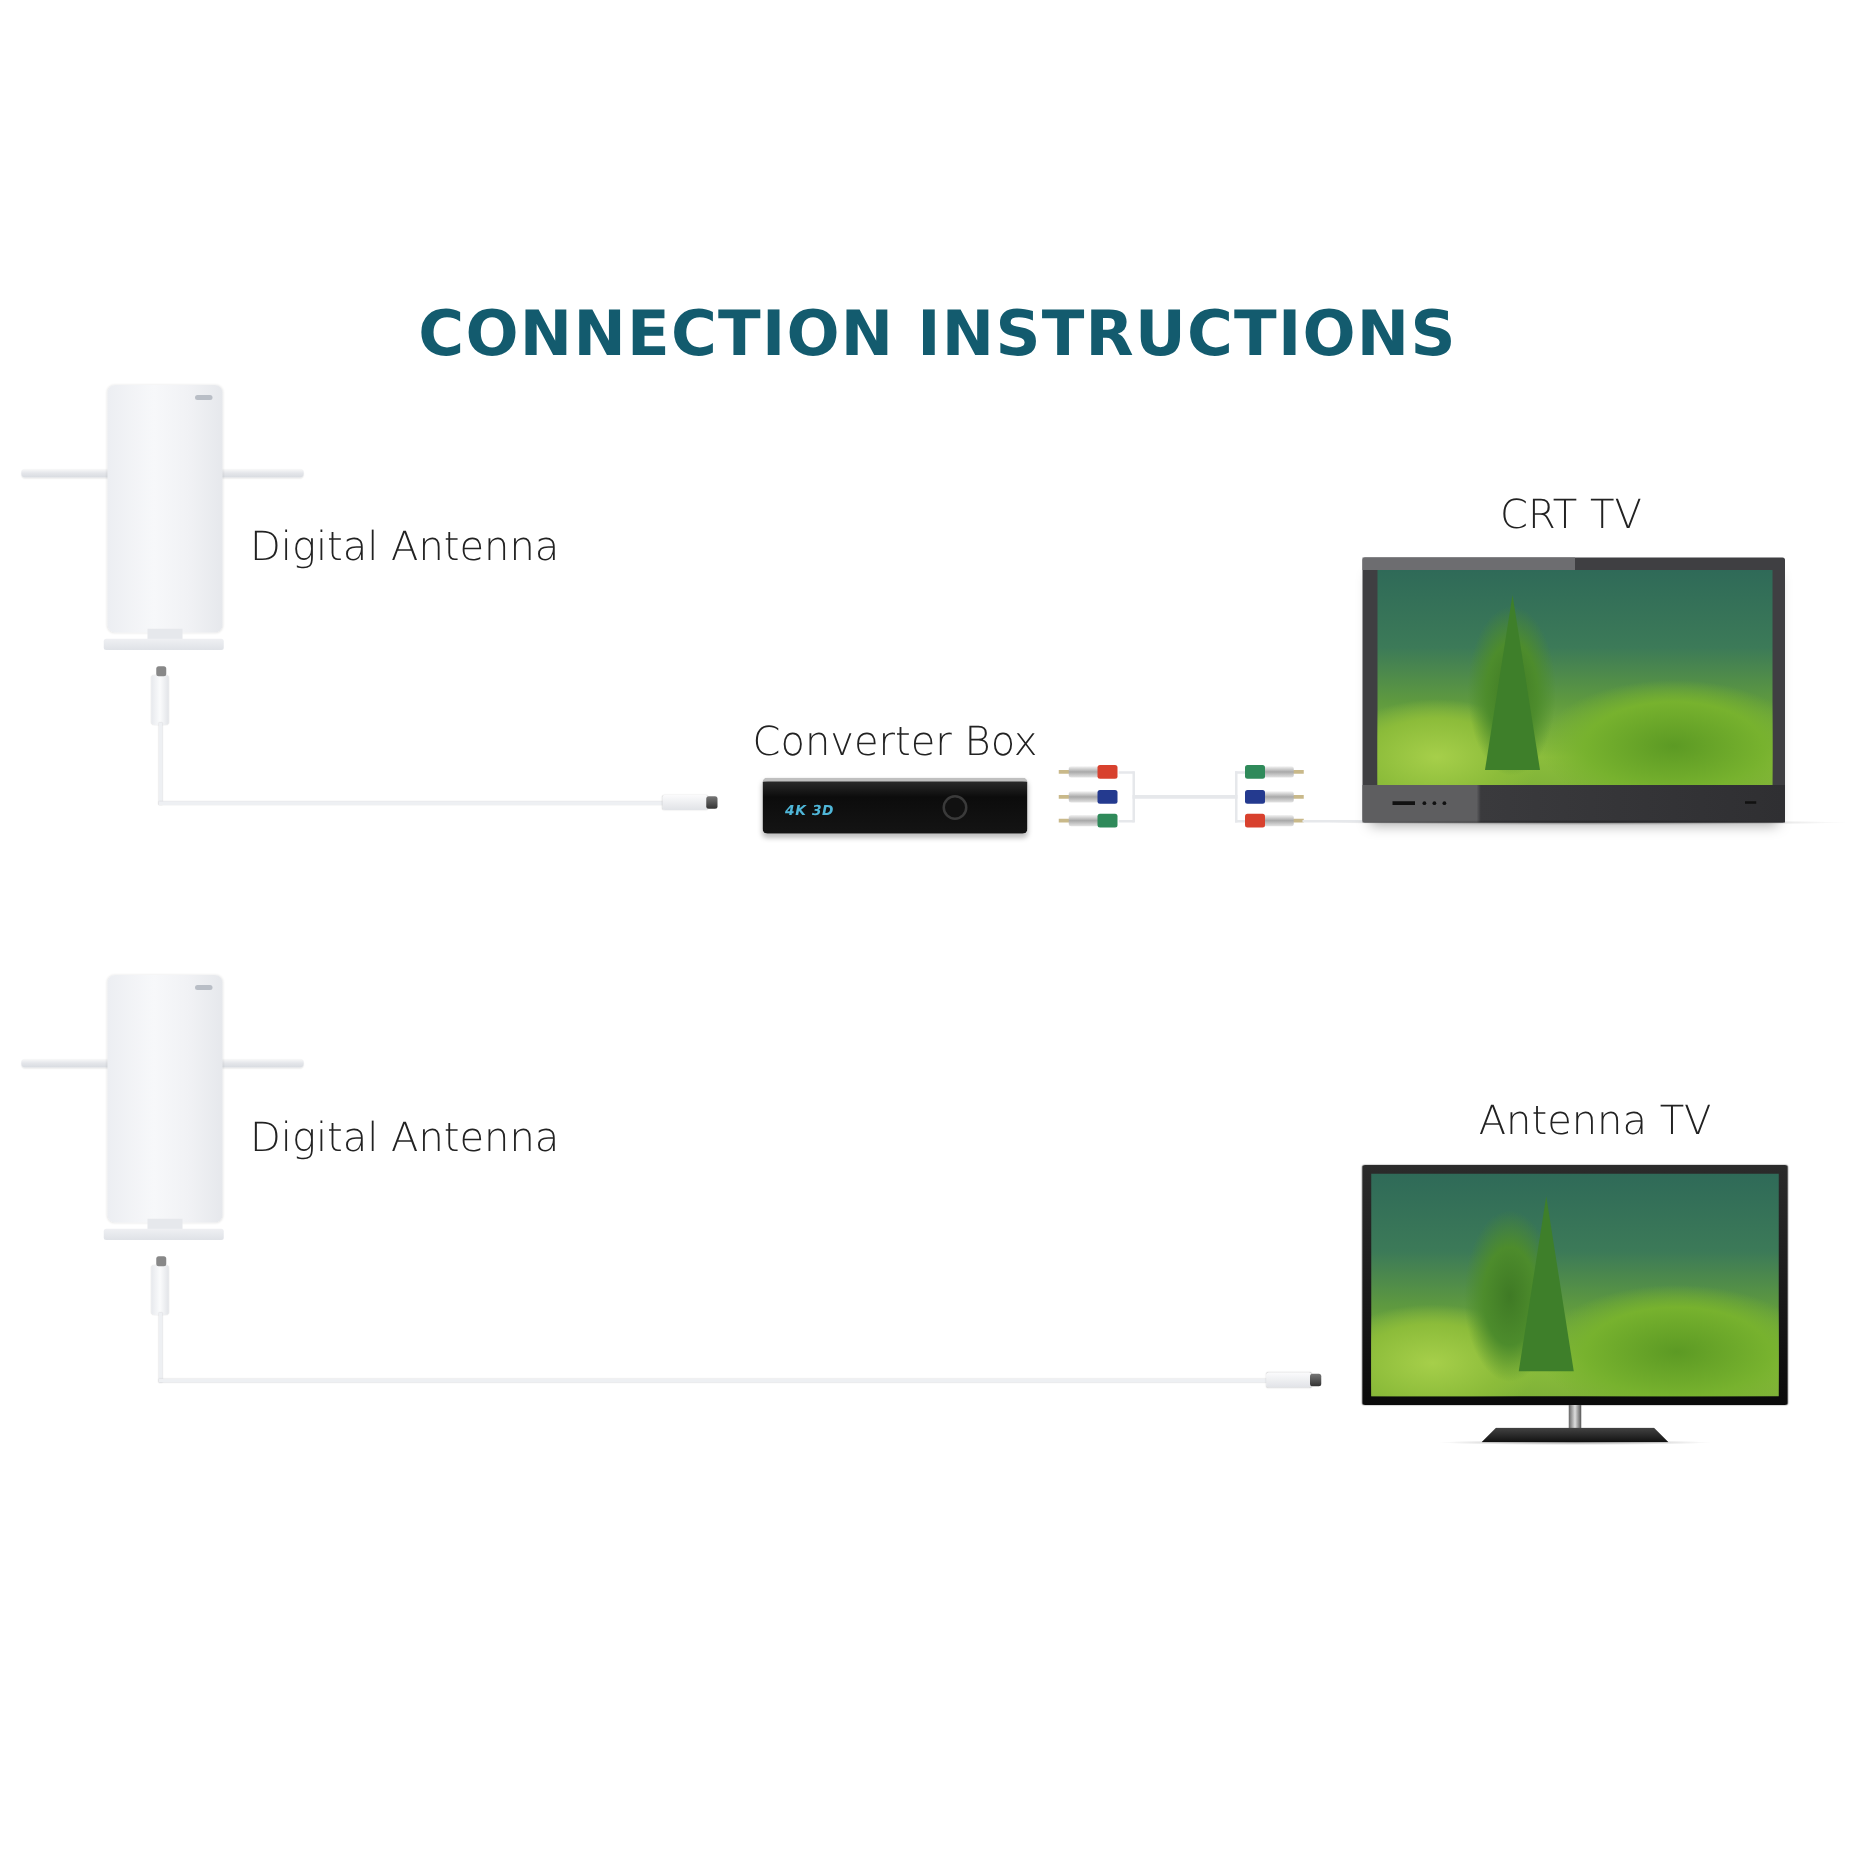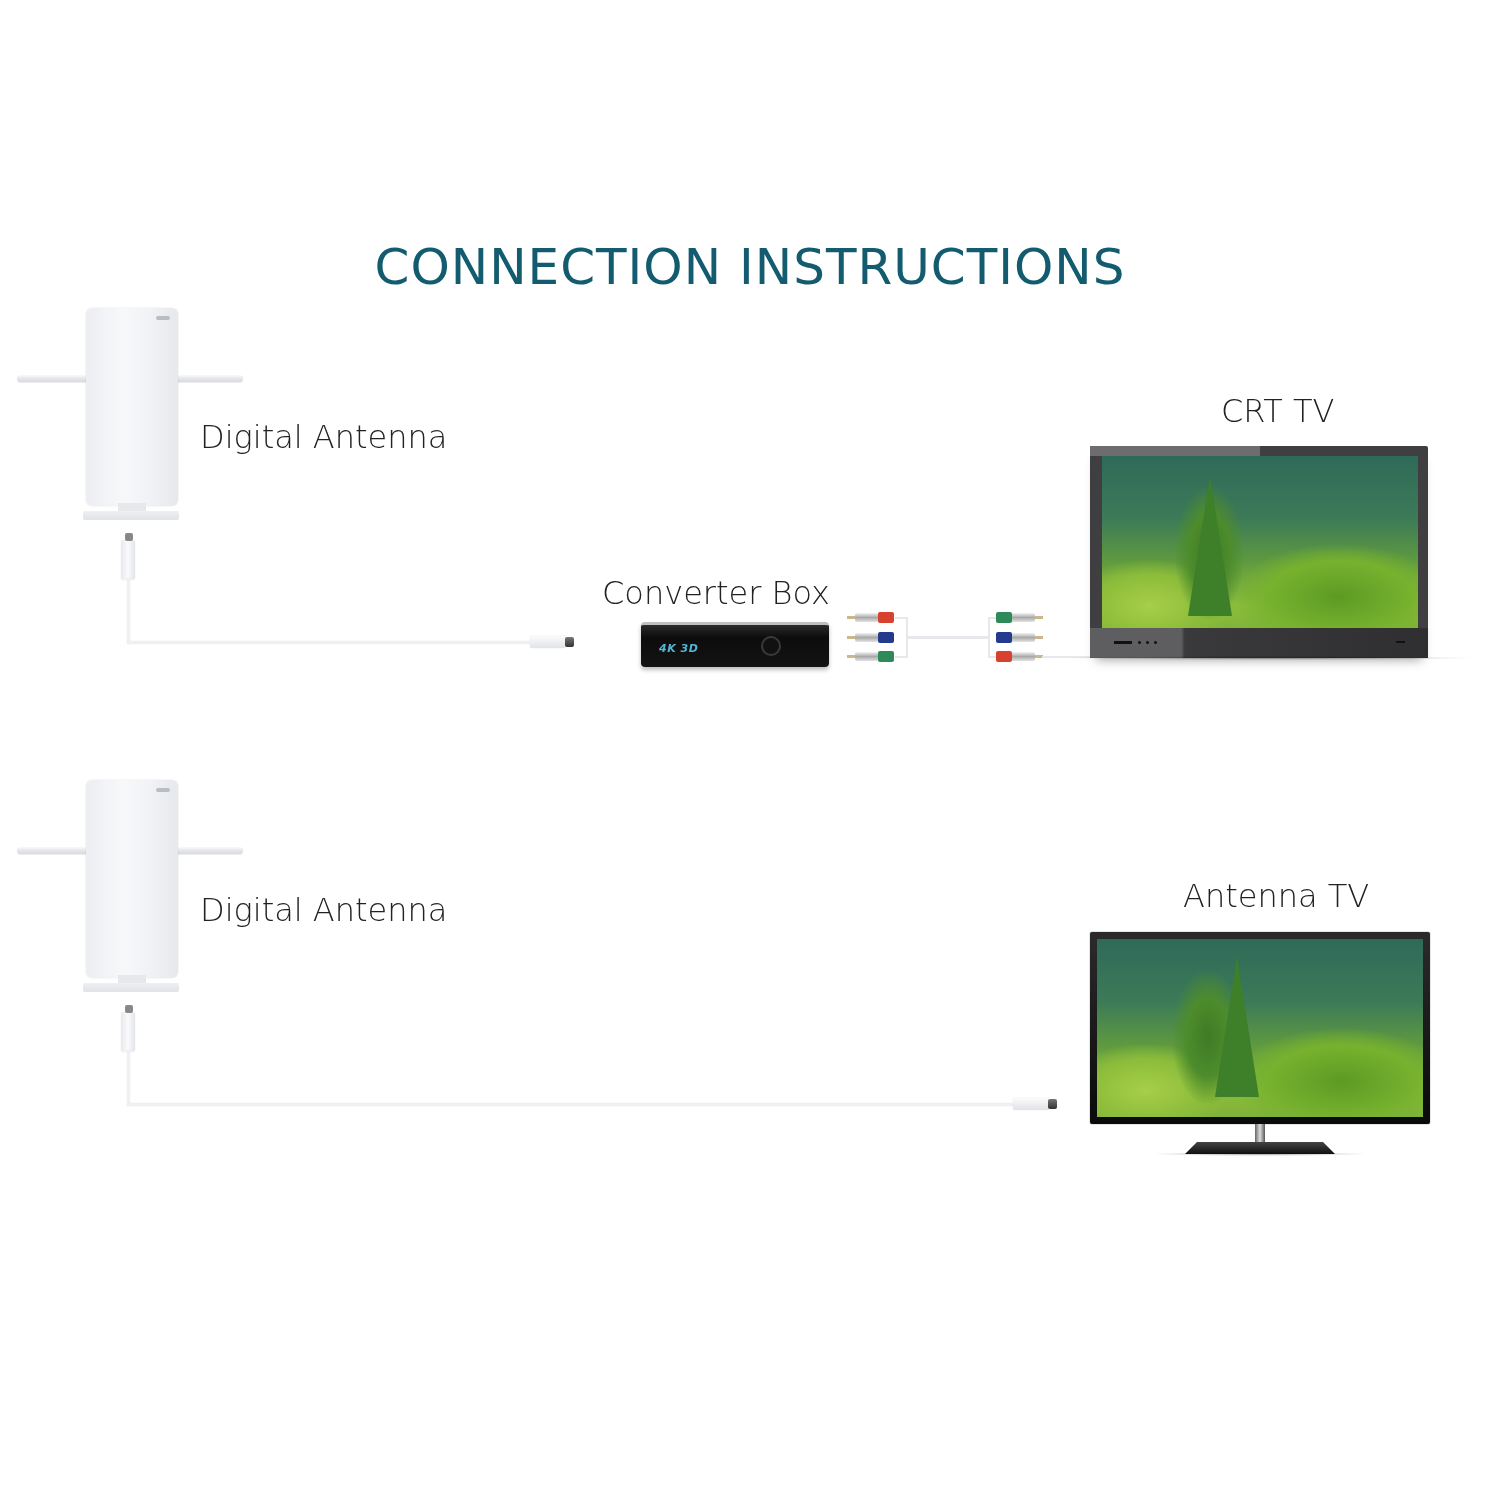--- a/index.html
+++ b/index.html
@@ -1,37 +1,37 @@
 <!DOCTYPE html>
 <html><head>
 <meta charset="utf-8">
 <style>
   html, body { margin:0; padding:0; background:#ffffff; }
   body { width:1500px; height:1500px; position:relative; overflow:hidden; font-family:"Liberation Sans", sans-serif; }
   .abs { position:absolute; }
 
-  .title { left:0; width:1500px; top:238px; text-align:center; font-family:"DejaVu Sans", sans-serif; font-weight:normal; font-size:50px; letter-spacing:1px; color:#135b6e; }
+  .title { left:0; width:1500px; top:238px; text-align:center; font-family:"DejaVu Sans", sans-serif; font-weight:bold; font-size:50px; letter-spacing:1px; color:#135b6e; }
   .label { font-family:"DejaVu Sans", sans-serif; font-weight:300; font-size:32px; color:#222; white-space:nowrap; }
 
   
   .antenna { width:230px; height:220px; }
   .ant-rod { position:absolute; left:0; top:67px; width:226px; height:7px; background:linear-gradient(#fafafa,#e4e6ea,#d8dbe0); border-radius:3px; box-shadow:0 1px 1px rgba(0,0,0,.08); }
   .ant-panel { position:absolute; left:69px; top:0; width:92px; height:198px; background:linear-gradient(90deg,#eceef2,#f7f8fa 40%,#f1f2f5 70%,#e6e8ec); border-radius:6px; box-shadow:0 0 2px rgba(0,0,0,.12); }
   .ant-logo { position:absolute; right:8px; top:8px; width:14px; height:4px; background:#b9bec6; border-radius:2px; }
   .ant-neck { position:absolute; left:101px; top:195px; width:28px; height:10px; background:#e6e8ec; }
   .ant-base { position:absolute; left:66px; top:203px; width:96px; height:9px; background:linear-gradient(#eff0f3,#dfe2e7); border-radius:2px; }
 
   .connector { width:14px; height:40px; background:linear-gradient(90deg,#e7e9ed,#fafbfc,#e2e4e8); border-radius:3px; box-shadow:0 0 1px rgba(0,0,0,.2); }
   .connector:before { content:""; position:absolute; left:4px; top:-7px; width:8px; height:8px; background:#888; border-radius:2px; }
   .cable { background:#eef0f3; box-shadow:0 0 1px rgba(0,0,0,.18); }
   .plug { width:36px; height:12px; background:linear-gradient(#fbfbfc,#e1e3e7); border-radius:2px; box-shadow:0 0 1px rgba(0,0,0,.25); }
   .plug:after { content:""; position:absolute; right:-8px; top:1px; width:9px; height:10px; background:linear-gradient(#777,#333); border-radius:2px; }
 
   
-  .box { width:188px; height:42px; background:linear-gradient(#2a2a2a,#0c0c0c 30%,#141414); border-radius:4px; border-top:3px solid #bfbfbf; box-shadow:0 3px 4px rgba(0,0,0,.25);margin-left:31px; }
+  .box { width:212px; height:42px; background:linear-gradient(#2a2a2a,#0c0c0c 30%,#141414); border-radius:4px; border-top:3px solid #bfbfbf; box-shadow:0 3px 4px rgba(0,0,0,.25); }
   .box-text { position:absolute; left:18px; top:17px; font-family:"DejaVu Sans", sans-serif; font-style:italic; font-weight:bold; font-size:11px; color:#4fb6d8; letter-spacing:.5px; }
   .box-btn { position:absolute; right:48px; top:11px; width:16px; height:16px; border-radius:50%; border:2px solid #3a3a3a; background:#111; }
 
   
   .rca { width:48px; height:11px; }
   .rca .tip { position:absolute; top:4px; width:10px; height:3px; background:#c9b98a; }
   .rca .sleeve { position:absolute; top:1px; width:24px; height:9px; background:linear-gradient(#f4f4f4,#a9a9a9,#e3e3e3); border-radius:2px; }
   .rca .grip { position:absolute; top:0; width:16px; height:11px; border-radius:2px; }
   .rca-l .tip { left:0; } .rca-l .sleeve { left:8px; } .rca-l .grip { left:31px; }
   .rca-r .tip { right:0; } .rca-r .sleeve { right:8px; } .rca-r .grip { right:31px; }
@@ -114,21 +114,21 @@
         <div class="grip" style="background:#243a8f"></div>
       </div>
     <div class="abs rca rca-r" style="left:995px;top:651px;">
         <div class="tip"></div>
         <div class="sleeve"></div>
         <div class="grip" style="background:#d8412e"></div>
       </div>
     <div class="abs wire" style="left:1042px;top:656px;width:50px;height:2px;"></div>
   </div>
 
-  <div class="abs label" style="left:1200px;top:392px;margin-left:21px;">CRT TV</div>
+  <div class="abs label" style="left:1200px;top:392px;">CRT TV</div>
   <div class="abs crt" style="left:1090px;top:446px;">
     <div class="crt-top"></div>
     <div class="tv-screen" style="left:12px;top:10px;width:316px;height:176px;">
       <div class="tree" style="left:86px;top:20px;"></div>
     </div>
     <div class="crt-bottom">
       <div class="crt-led" style="left:24px;top:13px;width:18px;height:3px;"></div>
       <div class="crt-led" style="left:48px;top:13px;width:3px;height:3px;border-radius:50%;"></div>
       <div class="crt-led" style="left:56px;top:13px;width:3px;height:3px;border-radius:50%;"></div>
       <div class="crt-led" style="left:64px;top:13px;width:3px;height:3px;border-radius:50%;"></div>

